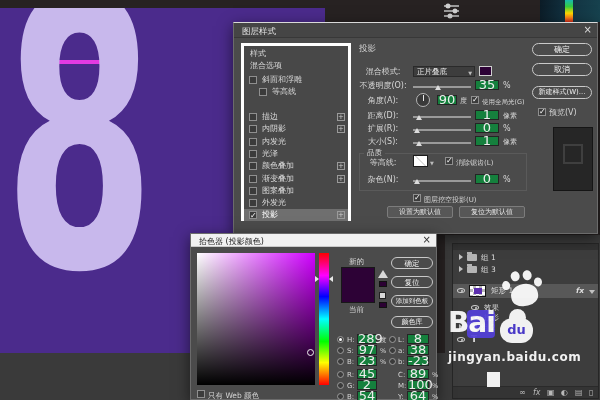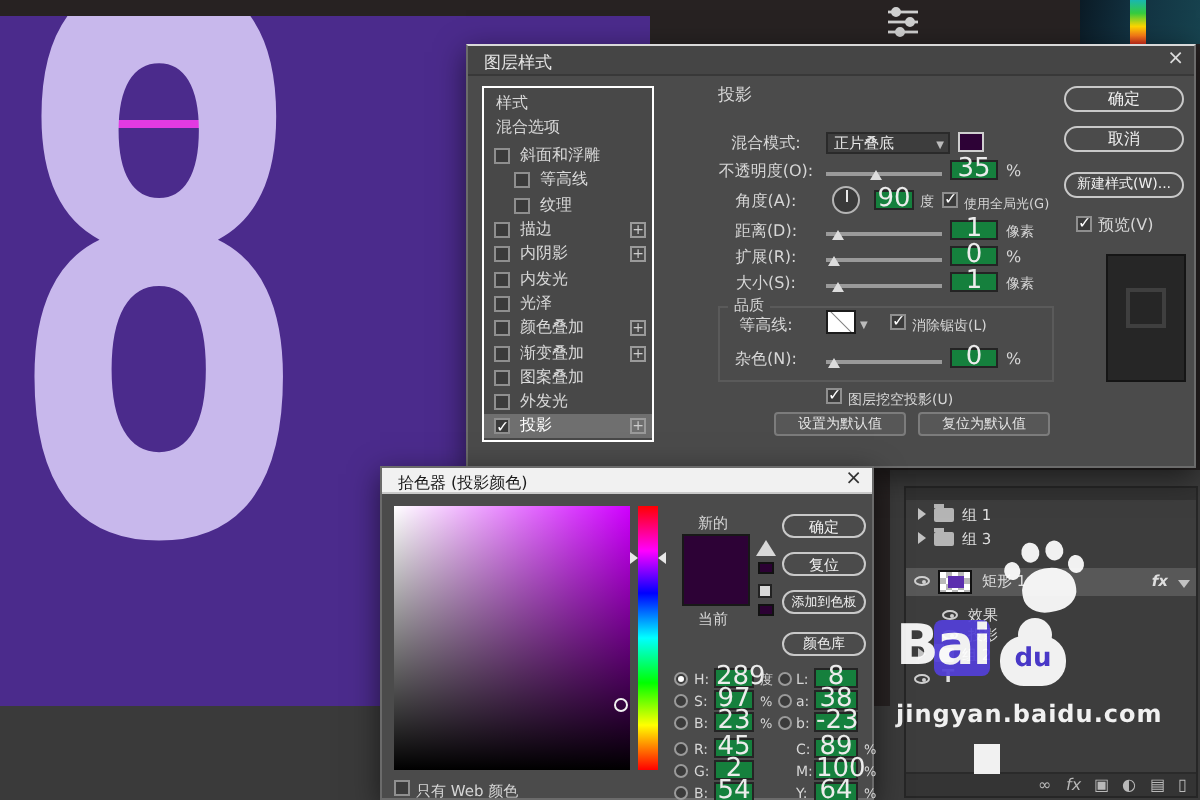--- a/index.html
+++ b/index.html
@@ -20,21 +20,21 @@
   #trpanel{position:absolute;left:540px;top:0;width:60px;height:22px;z-index:2;
            background:linear-gradient(100deg,#0b1b26 0%,#123241 45%,#17434f 100%)}
   #trstrip{position:absolute;left:25px;top:0;width:8px;height:22px;
            background:linear-gradient(180deg,#19b7b0 0%,#35cc3f 30%,#ffd900 60%,#ff7a1a 82%,#cf2d1e 100%)}
   
   .dlg{position:absolute;background:#4B4B4B;border:1px solid #6b6b6b;box-shadow:0 4px 14px rgba(0,0,0,.55)}
   .tbar{position:absolute;left:0;right:0;top:0;height:15px;background:#454545;border-bottom:1px solid #383838}
   .tbar .t{position:absolute;left:8px;top:3px;font-size:8.5px;color:#e3e3e3}
   .xbtn{position:absolute;right:5px;top:1px;font-size:10px;color:#dcdcdc;cursor:default}
   
-  #lslist{position:absolute;left:7px;top:20px;width:86px;height:178px;background:#484848;border:1px solid #ffffff}
+  #lslist{position:absolute;left:7px;top:20px;width:110px;height:178px;background:#484848;border:3px solid #ffffff}
   .li{position:absolute;left:0;right:0;height:12px;line-height:12px}
   .li .t{position:absolute;left:18px;font-size:8px;color:#d9d9d9}
   .li.ind .cb{left:15px}.li.ind .t{left:28px}
   .li.sel{background:#6f6f6f}.li.sel .t{color:#fff}
   .plus{position:absolute;right:3px;top:2px;width:8px;height:8px;border:1px solid #9a9a9a;
         font-size:7px;line-height:6px;text-align:center;color:#ccc}
   .cb{position:absolute;width:8px;height:8px;background:#3b3b3b;border:1px solid #8f8f8f}
   .cb.on:after{content:"✓";position:absolute;left:0px;top:-2px;font-size:8px;color:#fff}
   .li .cb{left:5px;top:2px}
   .rad{position:absolute;width:7px;height:7px;border:1px solid #9a9a9a;border-radius:50%;background:#3b3b3b}
@@ -137,24 +137,20 @@
     <span class="txt" style="left:6px;top:3px">样式</span>
     <span class="txt" style="left:6px;top:15px">混合选项</span>
     <div class="li ind" style="top:40px">
         <span class="cb"></span>
         <span class="t">等高线</span>
       </div>
     <div class="li" style="top:28px">
         <span class="cb"></span>
         <span class="t">斜面和浮雕</span>
       </div>
-    <div class="li ind" style="top:53px">
-        <span class="cb"></span>
-        <span class="t">纹理</span>
-      </div>
     <div class="li" style="top:65px">
         <span class="cb"></span>
         <span class="t">描边</span>
         <span class="plus">+</span>
       </div>
     <div class="li" style="top:77px">
         <span class="cb"></span>
         <span class="t">内阴影</span>
         <span class="plus">+</span>
       </div>

